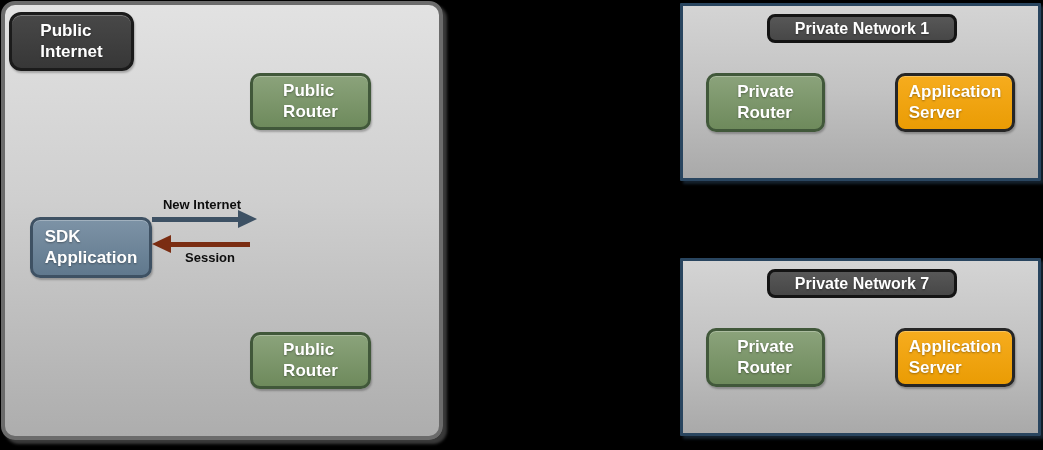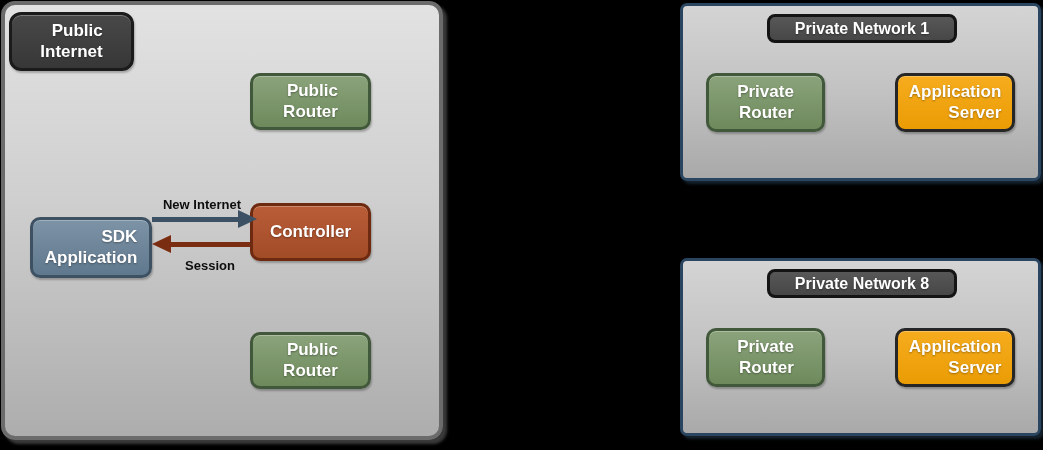--- a/index.html
+++ b/index.html
@@ -10,21 +10,21 @@
   
   .zone-main{
     position:absolute;left:1px;top:1px;width:434px;height:431px;
     border:4px solid #6b6b6b;border-radius:14px;
     background:linear-gradient(180deg,#e2e2e2 0%,#cfcfcf 45%,#adadad 100%);
     box-shadow:4px 4px 3px #3a3a3a;
   }
   
   .node{
     position:absolute;display:flex;align-items:center;justify-content:center;
-    text-align:right;font-weight:bold;font-size:17px;line-height:1.22;
+    text-align:left;font-weight:bold;font-size:17px;line-height:1.22;
     color:#fff;border-radius:10px;white-space:pre-line;
     text-shadow:0 1px 2px rgba(0,0,0,0.35);
     box-shadow:inset 0 1px 0 rgba(255,255,255,0.28), 1px 2px 2px rgba(0,0,0,0.25);
   }
   .dark{background:linear-gradient(180deg,#484848,#373737);border:3px solid #1b1b1b;border-radius:12px;}
   .green{background:linear-gradient(180deg,#8ba37b,#6e8a5c);border:3px solid #41583a;}
   .slate{background:linear-gradient(180deg,#7d93a6,#60788d);border:3px solid #3e5163;}
   .rust{background:linear-gradient(180deg,#b95d38,#a24b27);border:3px solid #6e2a10;}
   .orange{background:linear-gradient(180deg,#f6ac1e,#ea9c04);border:3px solid #262626;}
   .public-internet{left:4px;top:7px;width:119px;height:53px;}
@@ -36,25 +36,25 @@
   .arrow-shaft{position:absolute;height:5px;}
   .shaft-new{left:147px;top:212px;width:86px;background:#3d5164;}
   .shaft-session{left:166px;top:237px;width:79px;background:#7b2d12;}
   .arrow-head{position:absolute;width:0;height:0;border-top:9px solid transparent;border-bottom:9px solid transparent;}
   .head-new{left:233px;top:205px;border-left:19px solid #3d5164;}
   .head-session{left:147px;top:230px;border-right:19px solid #7b2d12;}
   .arrow-label{
     position:absolute;font-size:13px;font-weight:bold;color:#0d0d0d;text-align:center;
   }
   .label-new{left:147px;top:192px;width:100px;}
-  .label-session{left:160px;top:253px;width:90px;}
+  .label-session{left:160px;top:245px;width:90px;}
   
   .panel{
     position:absolute;left:680px;width:355px;height:172px;
-    border:3px solid #29455f;border-radius:7px;
+    border:3px solid #29455f;border-radius:1px;
     background:linear-gradient(180deg,#d4d4d4 0%,#c2c2c2 50%,#a9a9a9 100%);
     box-shadow:3px 3px 3px #15222e;
   }
   .panel-1{top:3px;}
   .panel-2{top:258px;}
   .panel-title{
     position:absolute;left:84px;top:8px;width:184px;height:23px;
     display:flex;align-items:center;justify-content:center;
     background:linear-gradient(180deg,#575757,#474747);border:3px solid #141414;border-radius:8px;
     color:#fff;font-weight:bold;font-size:16px;white-space:nowrap;
@@ -71,21 +71,20 @@
   <div class="zone-main">
     <div class="node dark public-internet">Public
 Internet</div>
 
     <div class="node green pr-top">Public
 Router</div>
 
     <div class="node slate sdk">SDK
 Application</div>
 
-    <div class="node rust controller">Controller</div>
 
     <div class="node green pr-bottom">Public
 Router</div>
 
     <div class="arrow-label label-new">New Internet</div>
     <div class="arrow-shaft shaft-new"></div>
     <div class="arrow-head head-new"></div>
 
     <div class="arrow-head head-session"></div>
     <div class="arrow-shaft shaft-session"></div>
@@ -94,20 +93,20 @@
 
   <div class="panel panel-1">
     <div class="panel-title">Private Network 1</div>
     <div class="node green priv-router">Private
 Router</div>
     <div class="node orange app-server">Application
 Server</div>
   </div>
 
   <div class="panel panel-2">
-    <div class="panel-title">Private Network 8</div>
+    <div class="panel-title">Private Network 7</div>
     <div class="node green priv-router">Private
 Router</div>
     <div class="node orange app-server">Application
 Server</div>
   </div>
 
 </div>
 
 </body></html>

